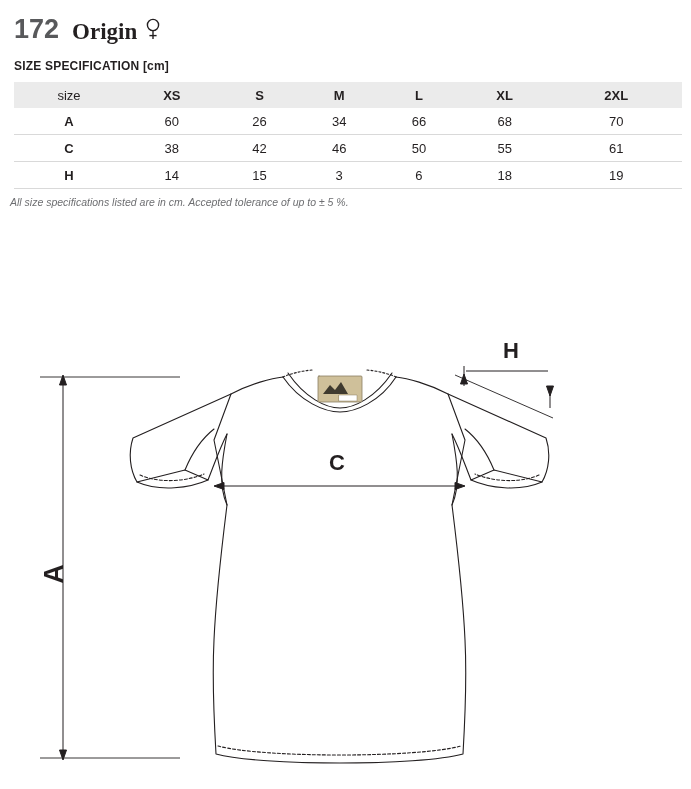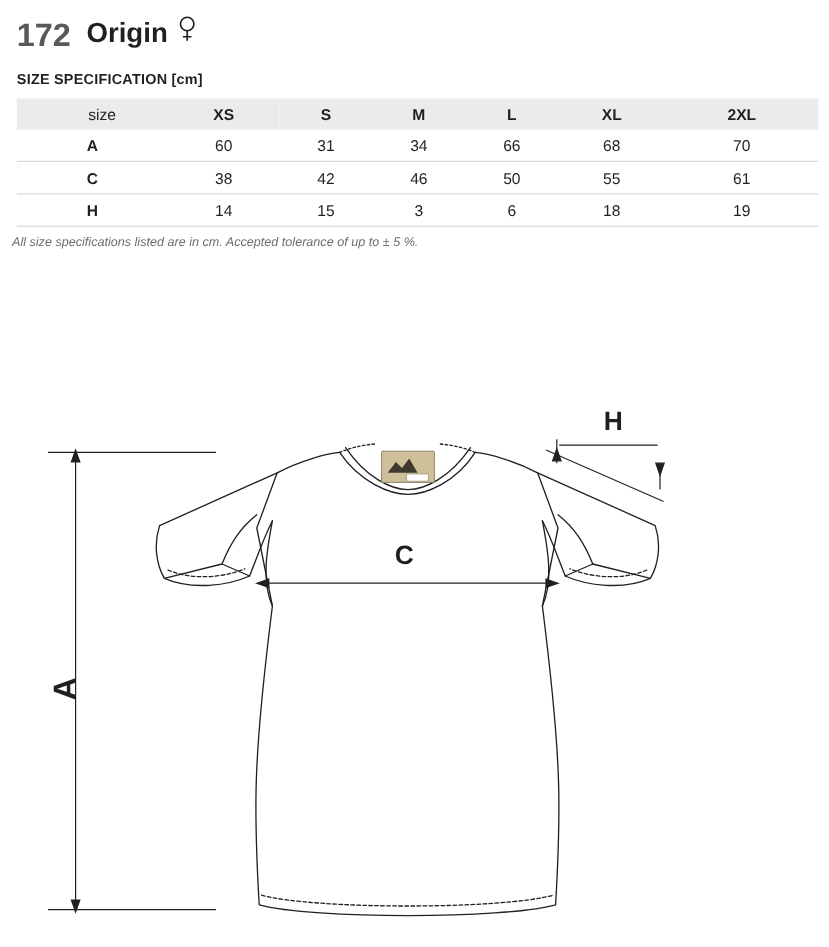--- a/index.html
+++ b/index.html
@@ -18,34 +18,35 @@
   .page {
     width: 691px;
     height: 789px;
     position: relative;
     box-sizing: border-box;
     padding: 0 10px;
   }
   
   .title-row {
     display: flex;
-    align-items: flex-start;
+    align-items: flex-end;
     padding: 14px 4px 0 4px;
   }
   .title-code {
     font-size: 27px;
     font-weight: bold;
     color: #58595b;
     letter-spacing: 0px;
   }
   .title-name {
     font-size: 23px;
     font-weight: bold;
     color: #231f20;
     margin-left: 13px;
+    font-family: Liberation Serif, serif;
   }
   .gender-icon {
     margin-left: 9px;
     position: relative;
     top: -1px;
   }
   .section-title {
     padding: 14px 4px 0 4px;
     font-size: 12px;
     font-weight: bold;
@@ -66,21 +67,20 @@
     padding: 0;
     height: 26px;
     text-align: center;
     vertical-align: middle;
     font-weight: bold;
   }
   table.spec th.size-label {
     font-weight: normal;
     color: #231f20;
     width: 110px;
-    padding-left: 16px;
   }
   table.spec tr.head-row th {
     font-size: 13px;
   }
   table.spec td.rowlabel {
     font-weight: bold;
     width: 110px;
   }
   table.spec tbody tr {
     border-bottom: 1px solid #d9d9d9;
@@ -140,21 +140,21 @@
         <th>M</th>
         <th>L</th>
         <th>XL</th>
         <th>2XL</th>
       </tr>
     </thead>
     <tbody>
       <tr>
         <td class="rowlabel">A</td>
         <td>60</td>
-        <td>31</td>
+        <td>26</td>
         <td>34</td>
         <td>66</td>
         <td>68</td>
         <td>70</td>
       </tr>
       <tr>
         <td class="rowlabel">C</td>
         <td>38</td>
         <td>42</td>
         <td>46</td>

